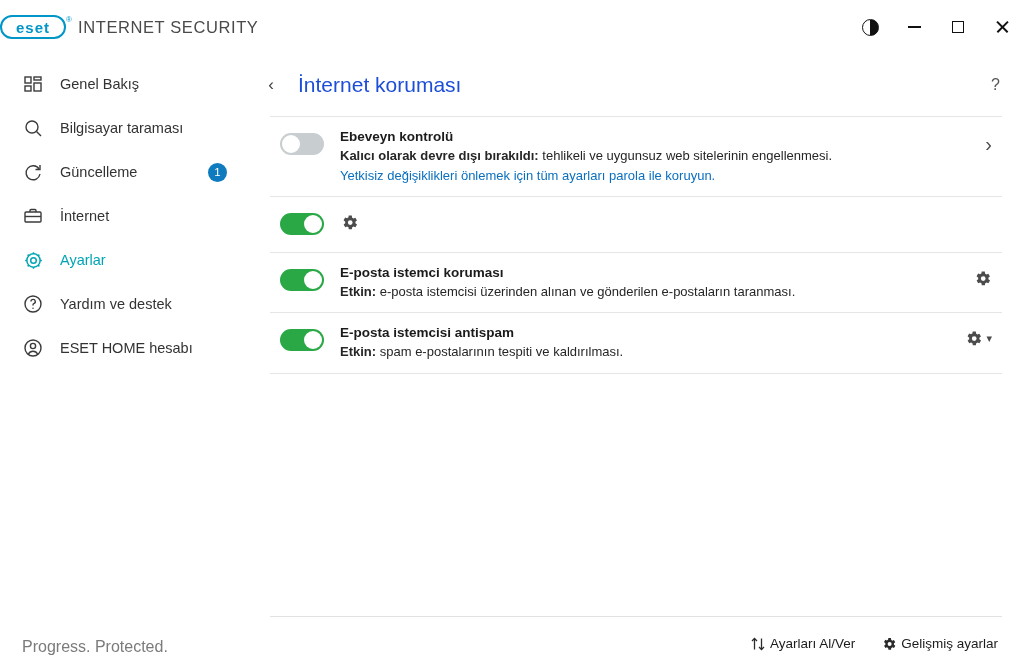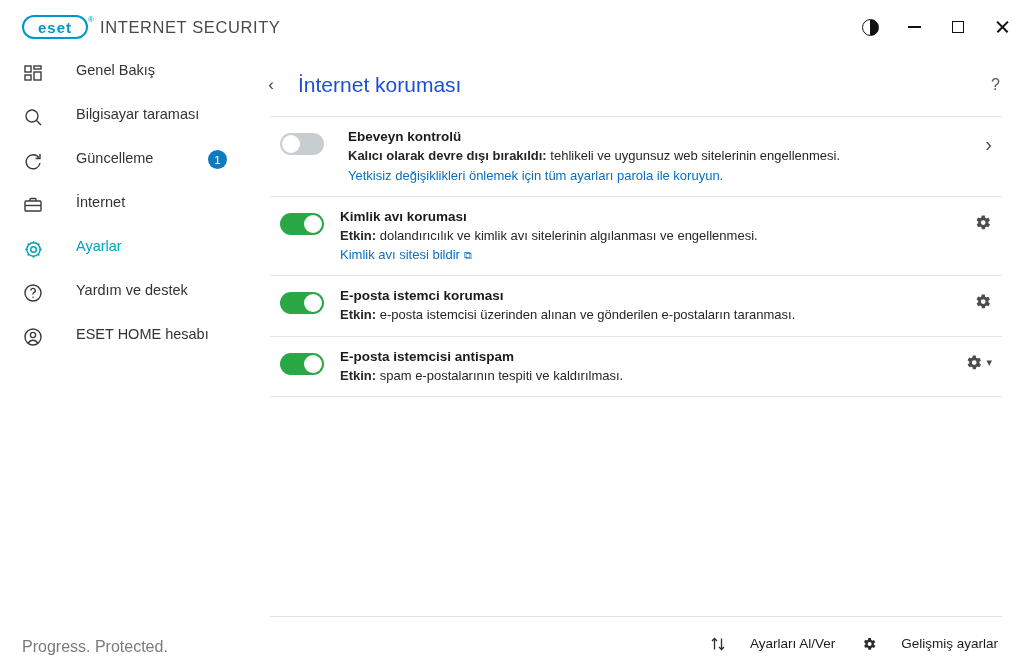--- a/index.html
+++ b/index.html
@@ -21,21 +21,20 @@
   .titlebar {
     height: 54px;
     display: flex;
     align-items: center;
     flex: 0 0 54px;
     position: relative;
   }
   .brand {
     display: flex;
     align-items: center;
-    padding-left: 22px;
     gap: 12px;
   }
   .eset-logo {
     position: relative;
     width: 66px; height: 24px;
     border: 2px solid #0096c7;
     border-radius: 12px;
     display: flex;
     align-items: center;
     justify-content: center;
@@ -98,22 +97,23 @@
   
   .sidebar {
     width: 248px;
     flex: 0 0 248px;
     padding-top: 8px;
     position: relative;
   }
   .nav-item {
     height: 44px;
     display: flex;
+    align-items: center;
     padding-left: 22px;
-    gap: 32px;
+    gap: 16px;
     color: #333;
     font-size: 14.5px;
     position: relative;
     cursor: default;
   }
   .nav-item .ico {
     width: 22px; height: 22px;
     display: flex; align-items: center; justify-content: center;
     color: #3b3b3b;
     flex: 0 0 22px;
@@ -178,21 +178,21 @@
     flex-direction: column;
   }
   .rows { border-top: 0; }
   .row {
     display: flex;
     align-items: flex-start;
     padding: 12px 6px 12px 10px;
     border-bottom: 1px solid #e6e6e6;
     min-height: 56px;
   }
-  .row:first-child { border-top: 1px solid #e6e6e6; gap: 8px; }
+  .row:first-child { border-top: 1px solid #e6e6e6; }
 
   .toggle {
     flex: 0 0 44px;
     width: 44px; height: 22px;
     border-radius: 11px;
     position: relative;
     margin-top: 4px;
     margin-right: 16px;
   }
   .toggle.on  { background: #2aa846; }
@@ -254,21 +254,21 @@
     margin: 0 22px;
     display: flex;
     align-items: center;
     justify-content: flex-end;
     gap: 26px;
     padding-right: 4px;
   }
   .footer-btn {
     display: flex;
     align-items: center;
-    gap: 24px;
+    gap: 4px;
     font-size: 13.5px;
     color: #1c1c1c;
   }
   .footer-btn .ico { color: #2b2b2b; display: flex; }
   .content-wrap { flex:1; display:flex; flex-direction:column; min-height:0; }
 </style>
 </head>
 <body>
 
 <div class="app">
@@ -406,27 +406,20 @@
               </div>
               <div class="row-action">
                 <span class="chev-right">›</span>
               </div>
             </div>
 
 
             <div class="row">
               <div class="toggle on">
                 <div class="knob"></div>
-              </div>
-              <div class="row-text">
-                <div class="row-title">Kimlik avı koruması</div>
-                <div class="row-desc">
-                  <b>Etkin:</b><span> dolandırıcılık ve kimlik avı sitelerinin algılanması ve engellenmesi.</span>
-                </div>
-                <a class="row-link"><span>Kimlik avı sitesi bildir</span><span class="ext-ico">⧉</span></a>
               </div>
               <div class="row-action">
                 <span class="gear">
                   <svg width="19" height="19" viewBox="0 0 24 24" fill="currentColor">
                     <path d="M19.4 13a7.6 7.6 0 0 0 0-2l2-1.6-2-3.4-2.4 1a7.5 7.5 0 0 0-1.7-1L14.9 3h-3.9l-.4 2.6a7.5 7.5 0 0 0-1.7 1l-2.4-1-2 3.4L6.6 11a7.6 7.6 0 0 0 0 2l-2 1.6 2 3.4 2.4-1c.5.4 1.1.8 1.7 1l.4 2.6h3.9l.4-2.6c.6-.2 1.2-.6 1.7-1l2.4 1 2-3.4-2-1.6zM12.9 15a3 3 0 1 1 0-6 3 3 0 0 1 0 6z"></path>
                   </svg>
                 </span>
               </div>
             </div>
 

